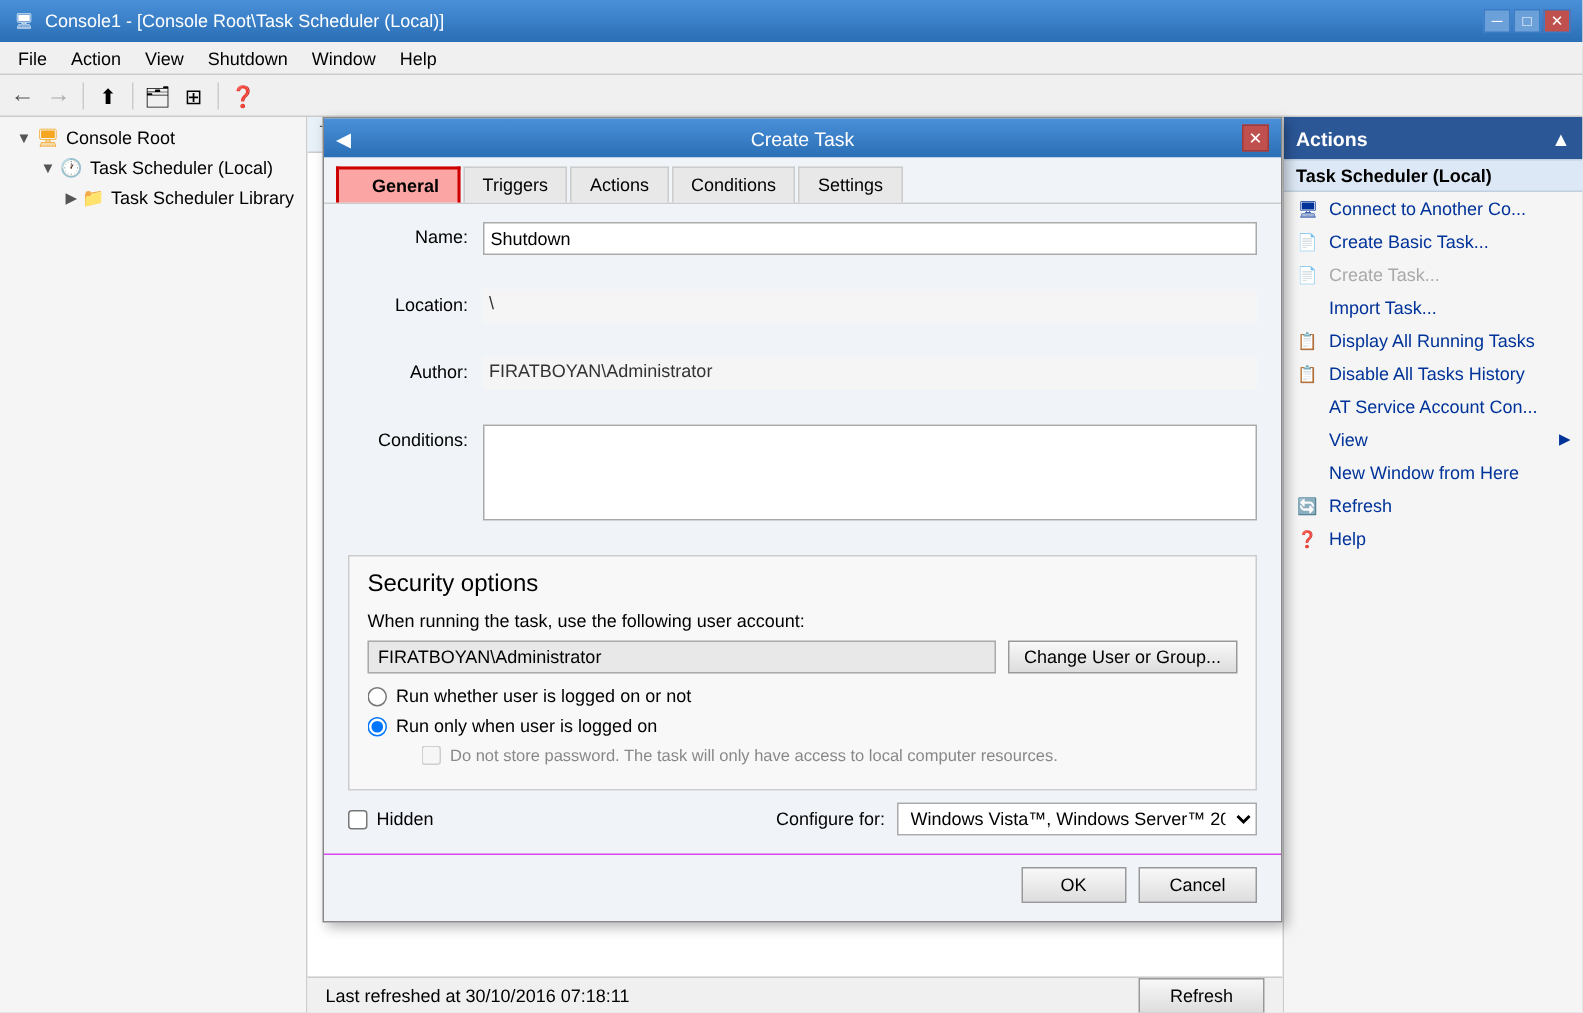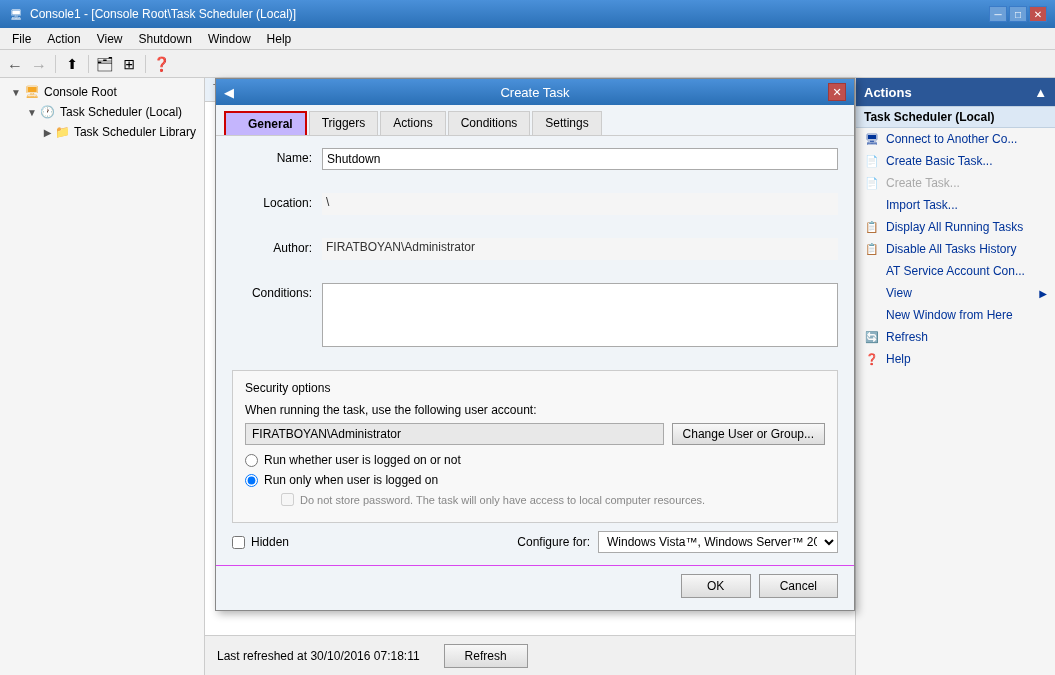--- a/index.html
+++ b/index.html
@@ -29,44 +29,44 @@
     .tree-view { flex: 1; padding: 4px; overflow: auto; }
     .tree-item { display: flex; align-items: center; padding: 2px 4px; cursor: pointer; white-space: nowrap; }
     .tree-item .expand { width: 16px; text-align: center; font-size: 10px; color: #555; cursor: pointer; }
     .tree-item .icon { width: 16px; height: 16px; margin-right: 4px; display: flex; align-items: center; justify-content: center; font-size: 12px; }
     .tree-item .label { font-size: 12px; }
 
     
     .right-area { flex: 1; display: flex; flex-direction: column; background: #fff; }
     .content-header { background: #e8f0f8; border-bottom: 1px solid #ccc; padding: 4px 8px; font-size: 11px; color: #555; min-height: 24px; }
     .content-body { flex: 1; overflow: auto; padding: 8px; }
-    .content-footer { background: #f0f0f0; border-top: 1px solid #ccc; height: 40px; display: flex; align-items: center; padding: 0 12px; gap: 24px; }
+    .content-footer { background: #f0f0f0; border-top: 1px solid #ccc; height: 24px; display: flex; align-items: center; justify-content: space-between; padding: 0 12px; gap: 24px; }
 
     
     .actions-panel { width: 200px; background: #f5f5f5; border-left: 1px solid #ccc; display: flex; flex-direction: column; }
     .actions-header { background: #2b5797; color: white; padding: 4px 8px; font-size: 13px; font-weight: bold; height: 28px; display: flex; align-items: center; justify-content: space-between; }
     .actions-section-title { background: #dce8f5; padding: 3px 8px; font-size: 12px; font-weight: bold; border-bottom: 1px solid #c0d0e0; border-top: 1px solid #c0d0e0; }
     .action-item { display: flex; align-items: center; padding: 3px 8px; cursor: pointer; font-size: 12px; color: #003399; }
     .action-item .action-icon { width: 16px; height: 16px; margin-right: 6px; display: flex; align-items: center; justify-content: center; font-size: 11px; flex-shrink: 0; }
     .action-item.disabled { color: #aaa; cursor: default; }
     .action-item .arrow { margin-left: auto; font-size: 10px; }
     .dialog { position: absolute; top: 0; left: 10px; right: 10px; background: #f0f4f8; border: 1px solid #888; box-shadow: 3px 3px 8px rgba(0,0,0,0.3); pointer-events: all; }
     .dialog-title { background: linear-gradient(to bottom, #4a90d9, #2a6fb5); color: white; padding: 4px 8px; display: flex; align-items: center; justify-content: space-between; font-size: 13px; }
     .dialog-close { width: 18px; height: 18px; background: #c0504d; border: 1px solid #a03a3a; color: white; cursor: pointer; display: flex; align-items: center; justify-content: center; font-size: 11px; }
     .dialog-tabs { display: flex; padding: 6px 8px 0; background: #f0f4f8; border-bottom: 1px solid #ccc; }
     .tab { padding: 4px 12px; border: 1px solid #ccc; background: #e8e8e8; cursor: pointer; font-size: 12px; margin-right: 2px; border-bottom: none; }
-    .tab.active { background: #c4b5fd; border: 2px solid #cc0000; border-bottom: none; font-weight: bold; padding-left: 22px; }
+    .tab.active { background: #fca5a5; border: 2px solid #cc0000; border-bottom: none; font-weight: bold; padding-left: 22px; }
     .dialog-content { padding: 12px 16px; background: #f0f4f8; }
     .form-row { display: flex; align-items: flex-start; margin-bottom: 23px; }
     .form-label { width: 90px; text-align: right; padding-right: 10px; padding-top: 3px; font-size: 12px; flex-shrink: 0; }
     .form-input { flex: 1; height: 22px; border: 1px solid #aaa; padding: 2px 4px; font-size: 12px; background: white; }
     .form-input-readonly { flex: 1; height: 22px; padding: 2px 4px; font-size: 12px; background: #f5f5f5; color: #333; }
     .form-textarea { flex: 1; height: 64px; border: 1px solid #aaa; padding: 2px 4px; font-size: 12px; background: white; resize: none; }
     .security-section { border: 1px solid #ccc; padding: 10px 12px; margin-top: 4px; background: #f8f8f8; }
-    .security-title { font-size: 12px; margin-bottom: 8px; }
+    .security-title { font-size: 16px; margin-bottom: 8px; }
     .security-subtitle { font-size: 12px; margin-bottom: 6px; }
     .user-account-row { display: flex; align-items: center; gap: 8px; margin-bottom: 8px; }
     .user-account-field { flex: 1; height: 22px; background: #e8e8e8; border: 1px solid #aaa; padding: 2px 6px; font-size: 12px; }
     .change-btn { padding: 3px 10px; font-size: 12px; border: 1px solid #999; background: linear-gradient(to bottom, #f8f8f8, #ddd); cursor: pointer; white-space: nowrap; }
     .radio-row { display: flex; align-items: center; margin-bottom: 6px; }
     .radio-row input[type=radio] { margin-right: 6px; }
     .checkbox-row { display: flex; align-items: center; margin-bottom: 6px; padding-left: 20px; }
     .checkbox-row input[type=checkbox] { margin-right: 6px; }
     .checkbox-row.indented { padding-left: 36px; color: #888; }
     .dialog-bottom-row { display: flex; align-items: center; justify-content: space-between; margin-top: 8px; }

